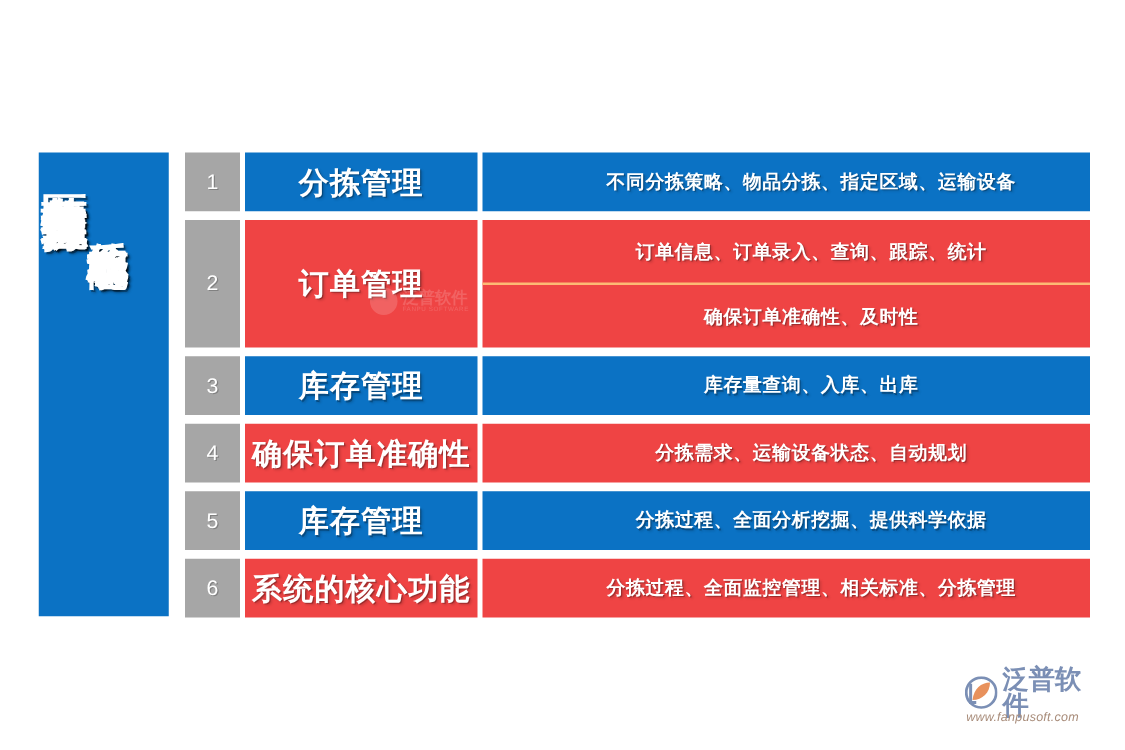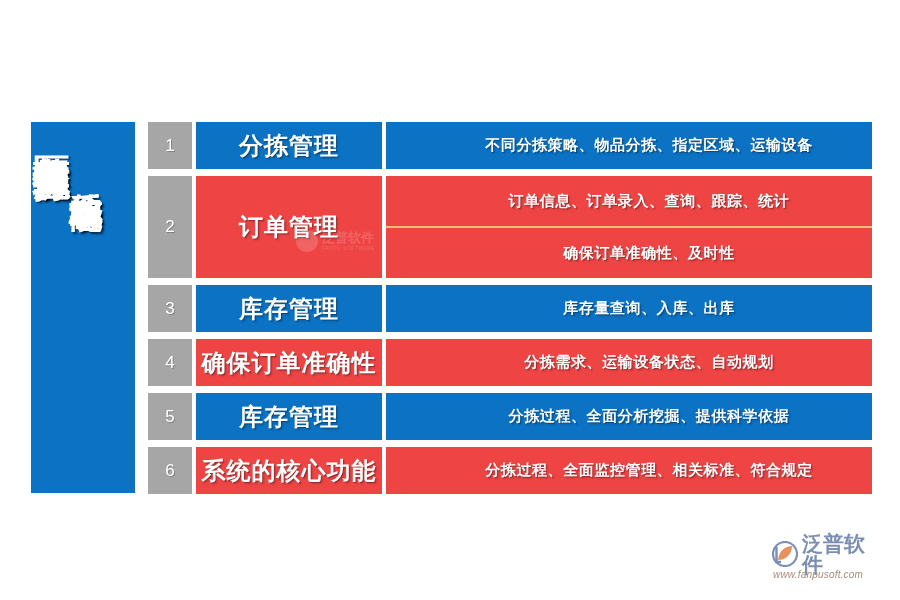--- a/index.html
+++ b/index.html
@@ -259,21 +259,21 @@
       <div class="name-cell tone-dark">库存管理</div>
       <div class="desc-cell tone-dark">
         <div class="desc-line">分拣过程、全面分析挖掘、提供科学依据</div>
       </div>
     </div>
 
     <div class="row r6">
       <div class="num-cell">6</div>
       <div class="name-cell tone-light">系统的核心功能</div>
       <div class="desc-cell tone-light">
-        <div class="desc-line">分拣过程、全面监控管理、相关标准、符合规定</div>
+        <div class="desc-line">分拣过程、全面监控管理、相关标准、分拣管理</div>
       </div>
     </div>
 
   </div>
 
   <div id="watermark">
     <div class="wm-mark"></div>
     <div>
       <div class="wm-txt">泛普软件</div>
       <div class="wm-sub">FANPU SOFTWARE</div>

